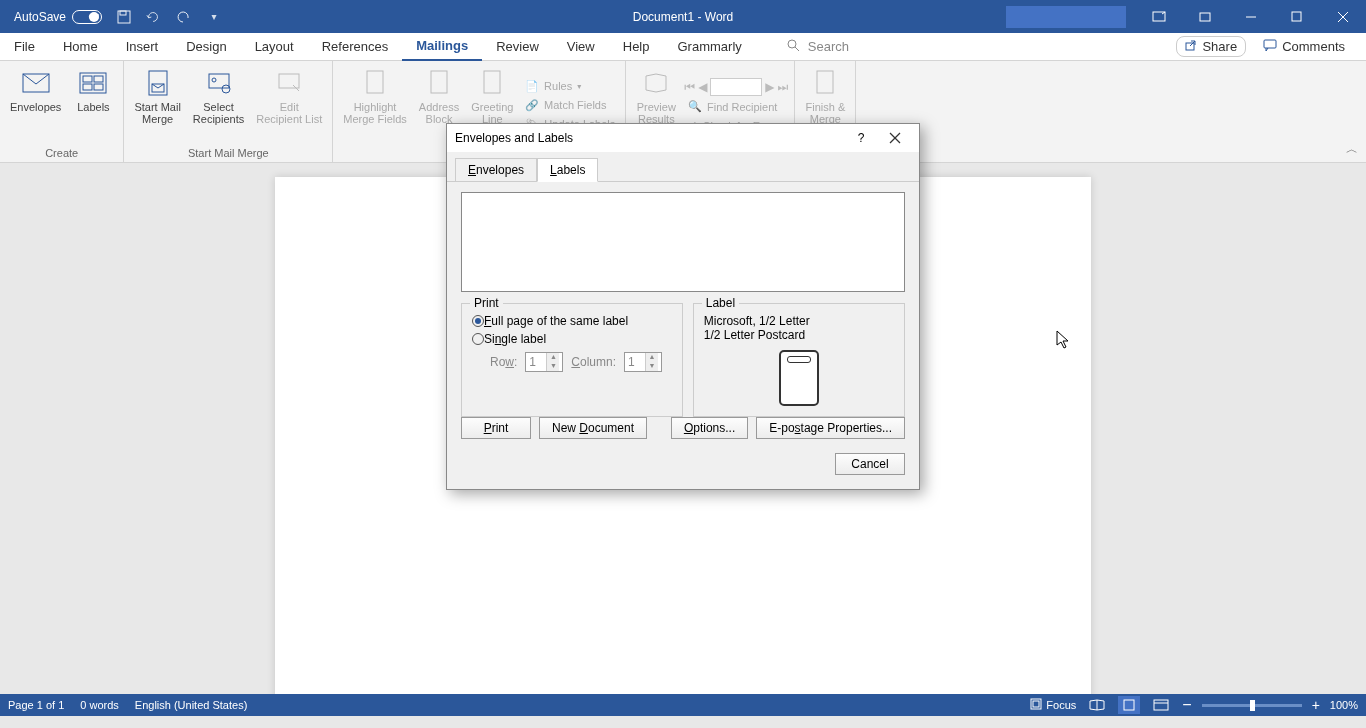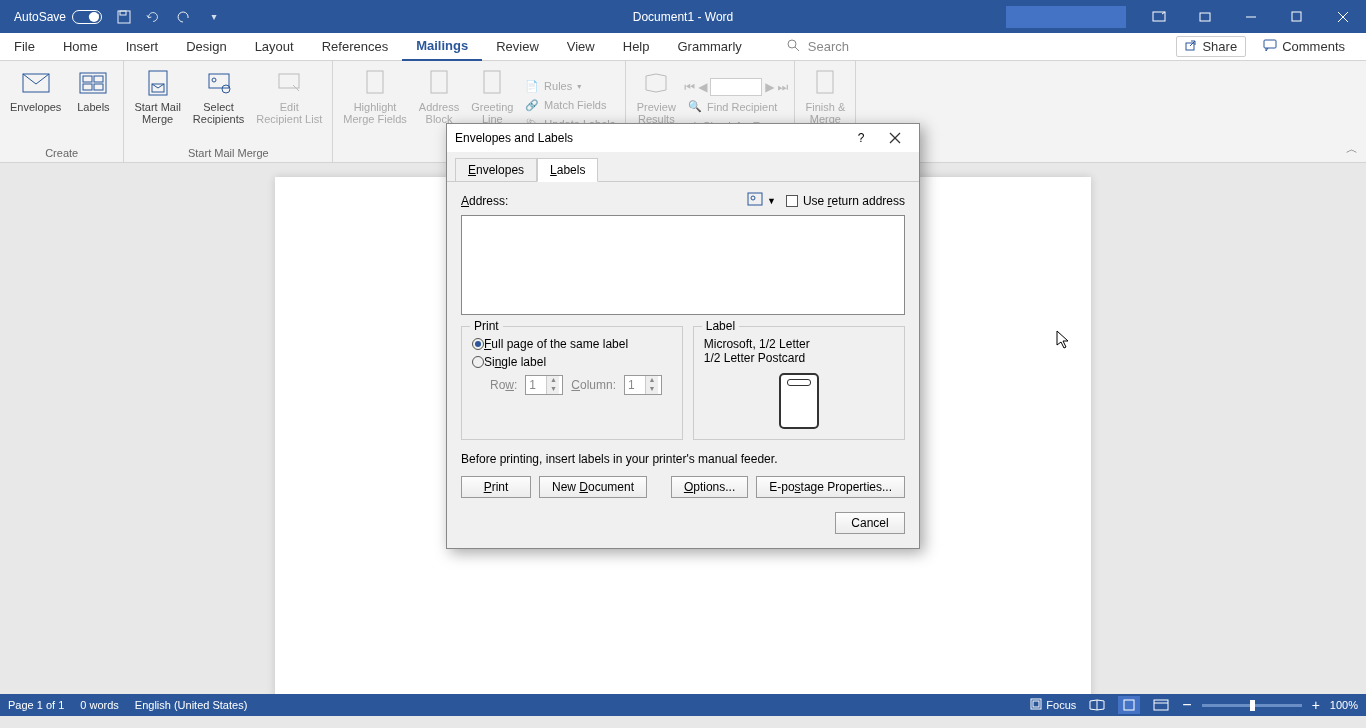--- a/index.html
+++ b/index.html
@@ -17,21 +17,21 @@
 .titlebar-right { margin-left: auto; display: flex; align-items: center; }
 .account-box { width: 120px; height: 22px; background: #4472c4; margin-right: 10px; }
 .win-btn { width: 46px; height: 33px; display: flex; align-items: center; justify-content: center; }
 
 
 .menubar { height: 28px; background: #fff; display: flex; align-items: center; border-bottom: 1px solid #d4d4d4; position: relative; }
 .menu-tab { padding: 0 14px; height: 28px; display: flex; align-items: center; font-size: 13px; color: #333; cursor: pointer; }
 .menu-tab.active { color: #2b579a; border-bottom: 2px solid #2b579a; font-weight: 600; }
 .menu-right { margin-left: auto; display: flex; gap: 8px; padding-right: 12px; }
 .menu-action { display: flex; align-items: center; gap: 5px; font-size: 13px; color: #333; padding: 2px 8px; border: 1px solid transparent; }
-.menu-action.share { border: 1px solid #ccc; border-radius: 2px; }
+.menu-action.share { border: 1px solid #ccc; border-radius: 8px; }
 .search-area { display: flex; align-items: center; gap: 8px; margin-left: 30px; color: #888; font-size: 13px; }
 
 
 .ribbon { height: 102px; background: #f3f3f3; border-bottom: 1px solid #d4d4d4; display: flex; position: relative; }
 .ribbon-group { display: flex; flex-direction: column; border-right: 1px solid #d4d4d4; padding: 4px 6px 0; }
 .ribbon-group-items { display: flex; flex: 1; gap: 4px; }
 .ribbon-group-label { text-align: center; font-size: 11px; color: #666; padding: 2px 0 3px; }
 .ribbon-btn { display: flex; flex-direction: column; align-items: center; justify-content: flex-start; padding: 2px 4px; font-size: 11px; color: #444; gap: 2px; min-width: 48px; }
 .ribbon-btn.disabled { color: #aaa; }
 .ribbon-icon { width: 32px; height: 32px; display: flex; align-items: center; justify-content: center; }
@@ -370,36 +370,20 @@
             <line x1="11" y1="1" x2="1" y2="11"></line>
           </svg>
         </div>
     </div>
   </div>
   <div class="dlg-tabs">
     <div class="dlg-tab"><u>E</u><span>nvelopes</span></div>
     <div class="dlg-tab active"><u>L</u><span>abels</span></div>
   </div>
   <div class="dlg-body">
-    <div class="dlg-row">
-      <span><u>A</u>ddress:</span>
-      <div class="addr-actions">
-        <div class="icon-btn-sm">
-          <span><svg width="18" height="14" stroke="#2b579a" fill="none">
-                <rect x="1" y="1" width="14" height="12"></rect>
-                <circle cx="6" cy="6" r="2"></circle>
-              </svg></span>
-          <span style="font-size:9px">▼</span>
-        </div>
-        <label style="display:flex;align-items:center;gap:5px">
-          <span class="chk"></span>
-          <span>Use <u>r</u>eturn address</span>
-        </label>
-      </div>
-    </div>
     <textarea class="dlg-textarea" style=""></textarea>
 
     <div class="dlg-fieldsets">
       <div class="fieldset print-fs">
         <div class="fieldset-legend">Print</div>
         <div class="radio-row">
           <span class="radio-dot checked"></span>
           <span><u>F</u>ull page of the same label</span>
         </div>
         <div class="radio-row">
@@ -426,21 +410,20 @@
         </div>
       </div>
       <div class="fieldset label-fs">
         <div class="fieldset-legend">Label</div>
         <div>Microsoft, 1/2 Letter</div>
         <div>1/2 Letter Postcard</div>
         <div class="label-preview"></div>
       </div>
     </div>
 
-    <div class="dlg-hint">Before printing, insert labels in your printer's manual feeder.</div>
 
     <div class="dlg-buttons">
       <div class="dlg-btn"><u>P</u>rint</div>
       <div class="dlg-btn">New <u>D</u>ocument</div>
       <div style="flex:1"></div>
       <div class="dlg-btn"><u>O</u>ptions...</div>
       <div class="dlg-btn">E-po<u>s</u>tage Properties...</div>
     </div>
   </div>
   <div class="dlg-footer">

